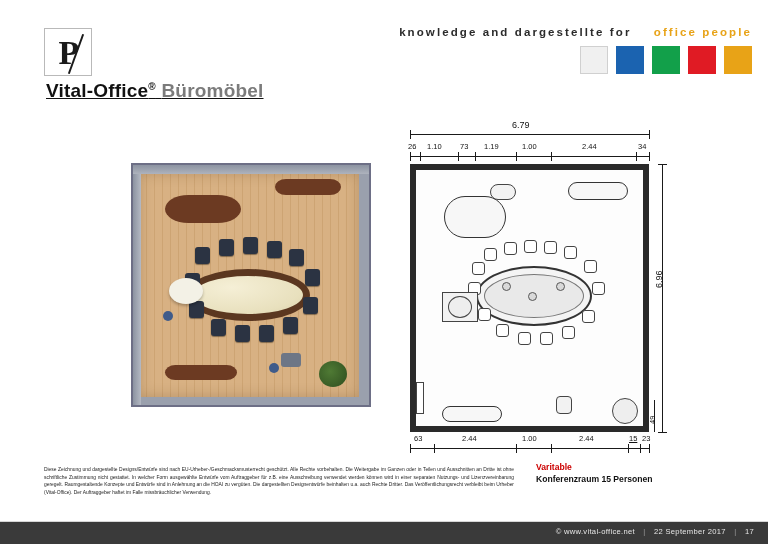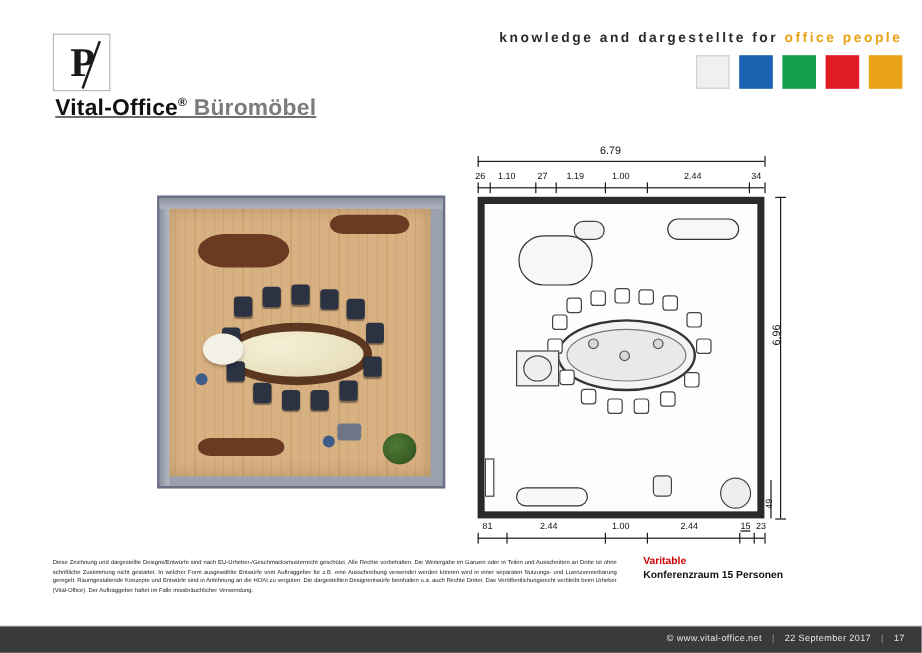--- a/index.html
+++ b/index.html
@@ -41,21 +41,21 @@
     text-decoration:underline;
   }
   .logo-text .reg { font-size:10px; vertical-align:super; font-weight:bold;}
   .logo-text .grey { color:#7b7b7b; font-weight:bold; }
 
   .tagline {
     position:absolute; right:16px; top:26px;
     font-size:11.5px; font-weight:bold; letter-spacing:2.1px;
     color:#2b2b2b; white-space:nowrap;
   }
-  .tagline .accent { color:#e8a317; }
+  .tagline .accent { color:#e8a317;margin-left:17px; }
   .swatches {
     position:absolute; right:16px; top:46px;
     display:flex; gap:8px;
   }
   .swatch { width:28px; height:28px; }
 
   
   .render {
     position:absolute; left:131px; top:163px; width:240px; height:244px;
     border:2px solid #6d6f86;
@@ -101,21 +101,21 @@
   .r-person {
     position:absolute; width:10px; height:10px; background:#3f5b8a;
     border-radius:50%;
   }
   .r-small {
     position:absolute; background:#6d7686; border-radius:3px;
   }
 
   
   .plan-wrap {
-    position:absolute; left:384px; top:112px; width:280px; height:320px;
+    position:absolute; left:396px; top:112px; width:280px; height:320px;
   }
   .plan-room {
     position:absolute; left:14px; top:52px; width:239px; height:268px;
     border:6px solid #2a2a2a;
     background:#ffffff;
   }
   .plan-inner {
     position:absolute; inset:0; background:#fdfdfd;
   }
   
@@ -252,21 +252,21 @@
   <div class="tick" style="left:24px;top:40px;"></div>
   <div class="tick" style="left:62px;top:40px;"></div>
   <div class="tick" style="left:79px;top:40px;"></div>
   <div class="tick" style="left:120px;top:40px;"></div>
   <div class="tick" style="left:155px;top:40px;"></div>
   <div class="tick" style="left:240px;top:40px;"></div>
   <div class="tick" style="left:253px;top:40px;"></div>
 
   <div class="dimlabel" style="left:12px;top:30px;">26</div>
   <div class="dimlabel" style="left:31px;top:30px;">1.10</div>
-  <div class="dimlabel" style="left:64px;top:30px;">27</div>
+  <div class="dimlabel" style="left:64px;top:30px;">73</div>
   <div class="dimlabel" style="left:88px;top:30px;">1.19</div>
   <div class="dimlabel" style="left:126px;top:30px;">1.00</div>
   <div class="dimlabel" style="left:186px;top:30px;">2.44</div>
   <div class="dimlabel" style="left:242px;top:30px;">34</div>
 
   <div class="dimline" style="left:266px;top:52px;width:1px;height:268px;"></div>
   <div class="vtick" style="left:262px;top:52px;"></div>
   <div class="vtick" style="left:262px;top:320px;"></div>
   <div class="dimlabel big" style="left:258px;top:176px;transform:rotate(-90deg);transform-origin:left top;">6.96</div>
 
@@ -275,21 +275,21 @@
 
   <div class="dimline" style="left:14px;top:336px;width:239px;height:1px;"></div>
   <div class="tick" style="left:14px;top:332px;"></div>
   <div class="tick" style="left:38px;top:332px;"></div>
   <div class="tick" style="left:120px;top:332px;"></div>
   <div class="tick" style="left:155px;top:332px;"></div>
   <div class="tick" style="left:232px;top:332px;"></div>
   <div class="tick" style="left:244px;top:332px;"></div>
   <div class="tick" style="left:253px;top:332px;"></div>
 
-  <div class="dimlabel" style="left:18px;top:322px;">81</div>
+  <div class="dimlabel" style="left:18px;top:322px;">63</div>
   <div class="dimlabel" style="left:66px;top:322px;">2.44</div>
   <div class="dimlabel" style="left:126px;top:322px;">1.00</div>
   <div class="dimlabel" style="left:183px;top:322px;">2.44</div>
   <div class="dimlabel" style="left:233px;top:322px;text-decoration:underline;">15</div>
   <div class="dimlabel" style="left:246px;top:322px;">23</div>
 
   <div class="plan-room">
     <div class="plan-inner">
 
       <div class="p-table">

